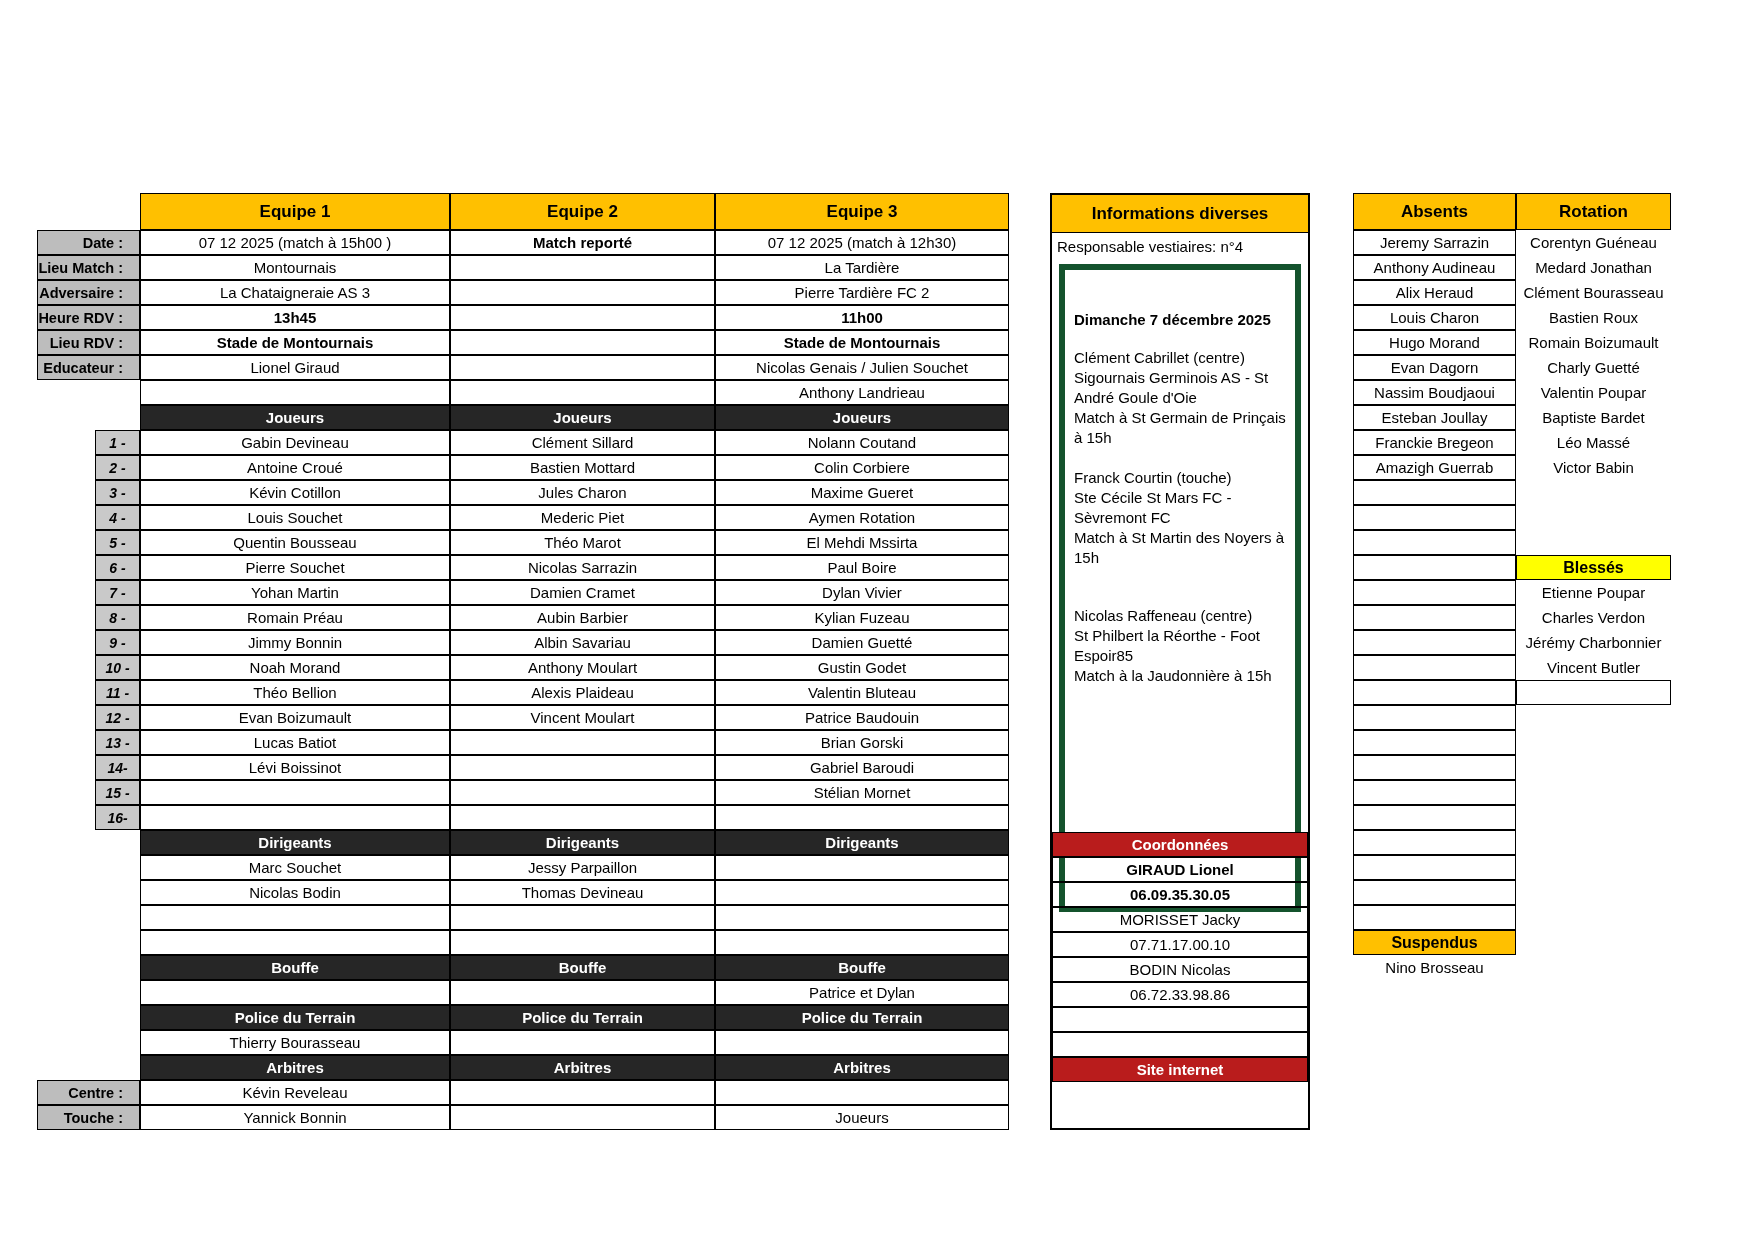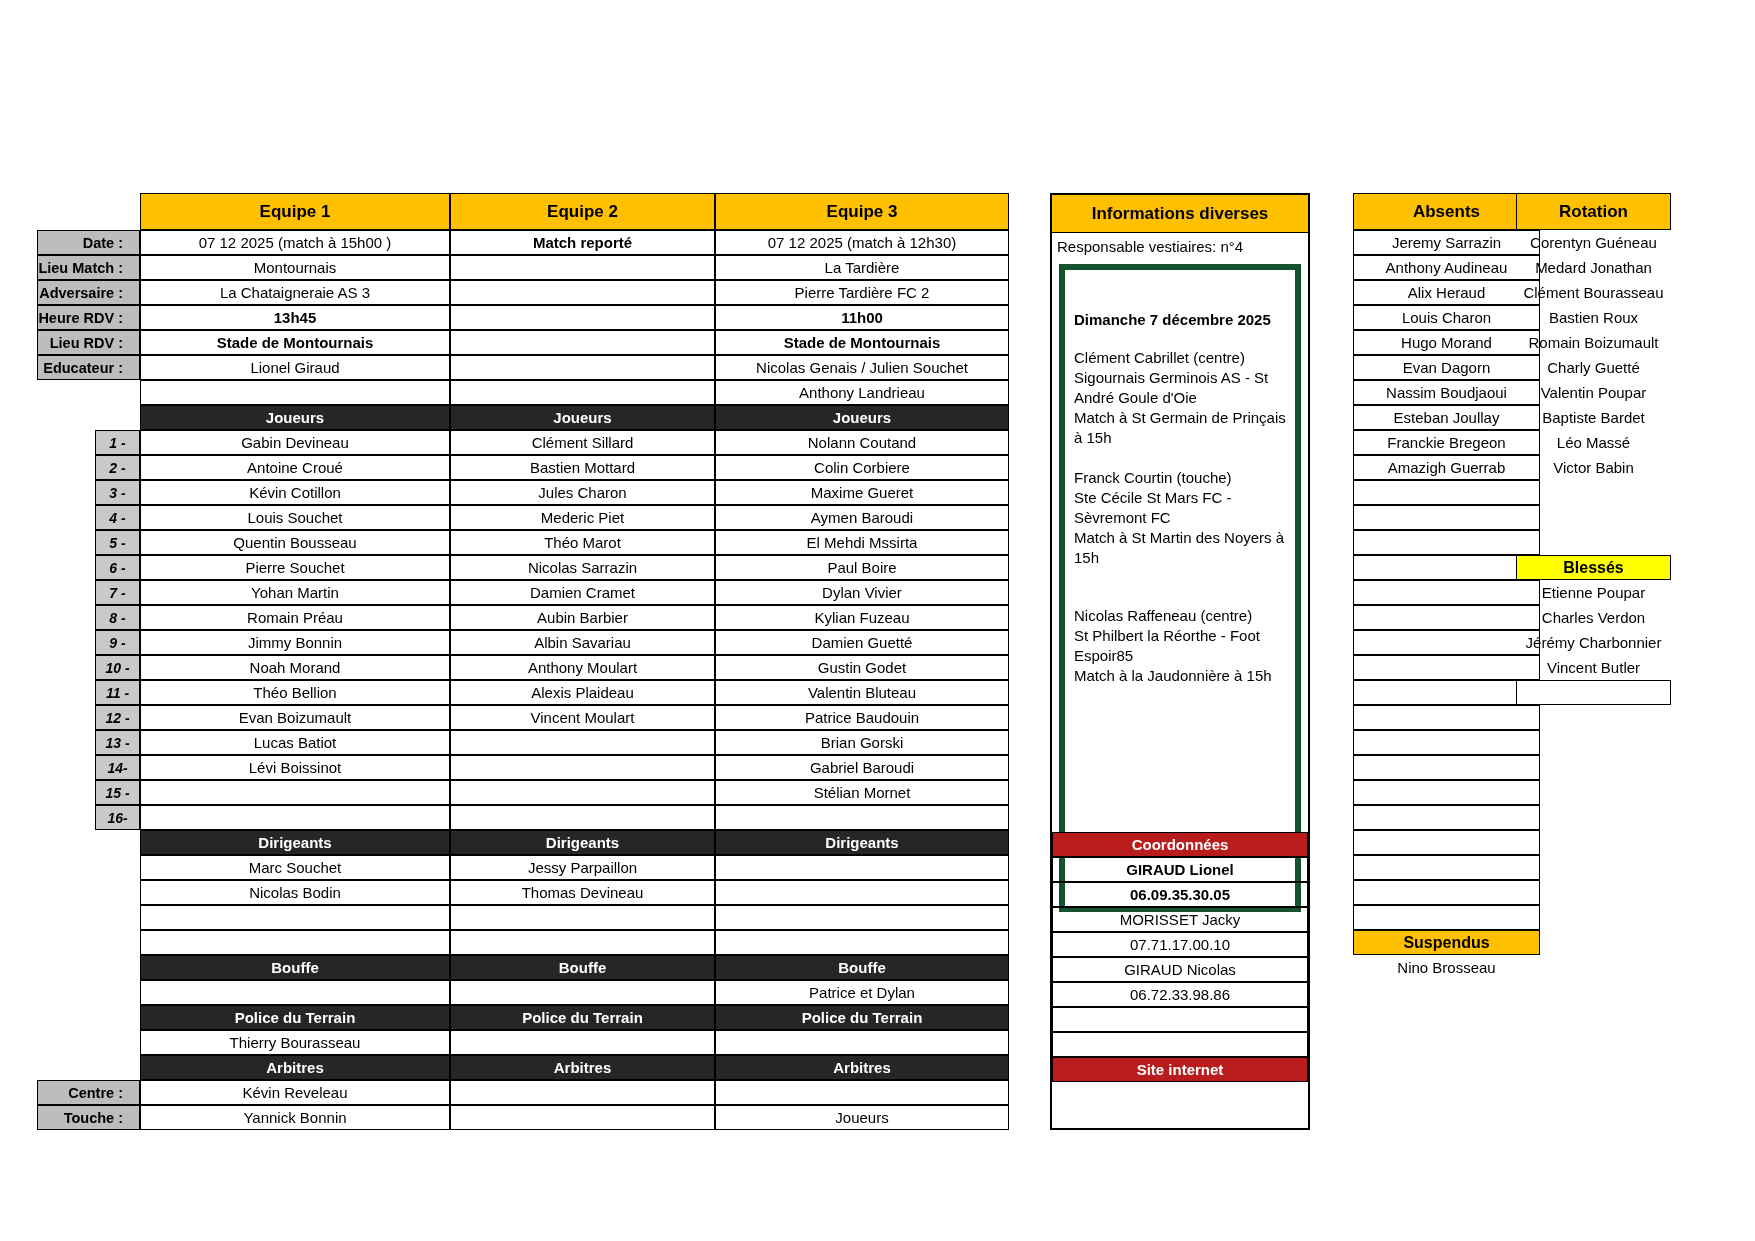--- a/index.html
+++ b/index.html
@@ -52,21 +52,21 @@
   .i-row{height:25px;box-sizing:border-box;border:1px solid #000;
          display:flex;align-items:center;justify-content:center;font-size:15px;}
   .i-hdr{height:25px;box-sizing:border-box;border:1px solid #000;background:#b91c1c;color:#fff;
          font-weight:bold;font-size:15px;display:flex;align-items:center;justify-content:center;}
   .i-www{height:50px;box-sizing:border-box;border:1px solid #000;
          display:flex;align-items:center;justify-content:center;
          font-weight:bold;font-size:22px;}
 
   
   .side-col{position:absolute;top:193px;}
-  .absents-col{left:1353px;width:187px;}
+  .absents-col{left:1353px;width:163px;}
   .rotation-col{left:1516px;width:155px;}
   .side-header{height:37px;box-sizing:border-box;border:1.5px solid #000;background:#FFC000;
                display:flex;align-items:center;justify-content:center;
                font-weight:bold;font-size:17px;}
   .side-cell{height:25px;box-sizing:border-box;border:1px solid #000;background:#fff;
              display:flex;align-items:center;justify-content:center;font-size:15px;white-space:nowrap;}
   .side-plain{height:25px;display:flex;align-items:center;justify-content:center;
               font-size:15px;white-space:nowrap;}
   .subhdr{height:25px;box-sizing:border-box;border:1.5px solid #000;background:#FFC000;
           display:flex;align-items:center;justify-content:center;font-weight:bold;font-size:16px;}
@@ -172,21 +172,21 @@
         <div class="cell c2">Jules Charon</div>
         <div class="cell c3">Maxime Gueret</div>
       </div>
     
       <div class="row">
         <div class="numwrap">
             <span class="numbox">4 -</span>
           </div>
         <div class="cell c1">Louis Souchet</div>
         <div class="cell c2">Mederic Piet</div>
-        <div class="cell c3">Aymen Baroudi</div>
+        <div class="cell c3">Aymen Rotation</div>
       </div>
     
       <div class="row">
         <div class="numwrap">
             <span class="numbox">5 -</span>
           </div>
         <div class="cell c1">Quentin Bousseau</div>
         <div class="cell c2">Théo Marot</div>
         <div class="cell c3">El Mehdi Mssirta</div>
       </div>
@@ -400,21 +400,21 @@
         <span>Match à la Jaudonnière à 15h</span>
       </p>
     </div>
 
     <div class="i-bottom">
       <div class="i-hdr">Coordonnées</div>
       <div class="i-row bold">GIRAUD Lionel</div>
       <div class="i-row bold">06.09.35.30.05</div>
       <div class="i-row">MORISSET Jacky</div>
       <div class="i-row">07.71.17.00.10</div>
-      <div class="i-row">GIRAUD Nicolas</div>
+      <div class="i-row">BODIN Nicolas</div>
       <div class="i-row">06.72.33.98.86</div>
       <div class="i-row"></div>
       <div class="i-row"></div>
       <div class="i-hdr">Site internet</div>
     </div>
   </div>
 
   <div class="side-col absents-col">
     <div class="side-header">Absents</div>
     <div data-each="absents.names">

